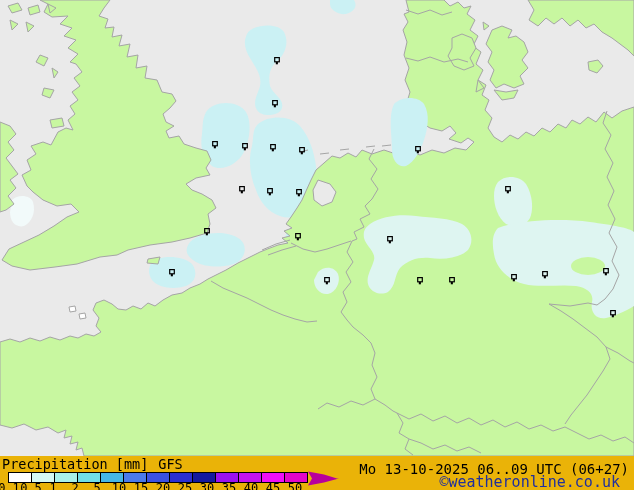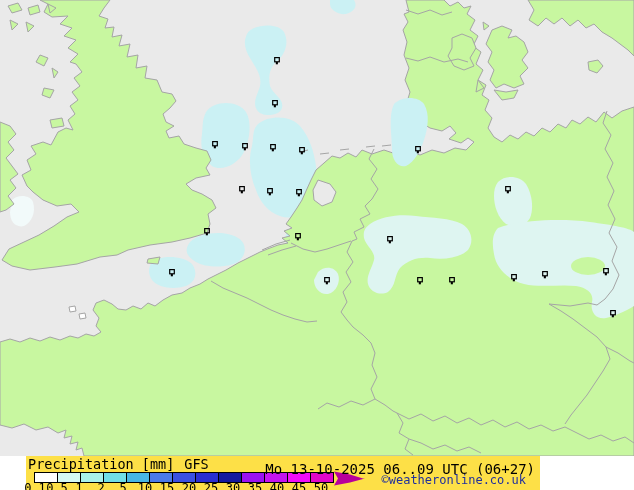--- a/index.html
+++ b/index.html
@@ -8,31 +8,31 @@
   #mapsvg{position:absolute;left:0;top:0;}
   .sea{fill:var(--sea);}
   .land{fill:var(--land);stroke:var(--coast);stroke-width:1;stroke-linejoin:round;}
   .lake{fill:var(--sea);stroke:var(--coast);stroke-width:1;}
   .isle{fill:#ffffff;stroke:var(--coast);stroke-width:1;}
   .border{fill:none;stroke:var(--coast);stroke-width:1;stroke-linejoin:round;}
   .p1{fill:var(--precip_light);}
   .p2{fill:var(--precip_pale);}
   .p3{fill:var(--precip_faint);}
   .hole{fill:var(--land);}
-  #bottombar{position:absolute;left:0;top:456px;width:514px;height:34px;background:#fde047;margin-left:26px;}
+  #bottombar{position:absolute;left:0;top:456px;width:634px;height:34px;background:#eab308;}
   #maptitle{position:absolute;left:2px;top:1px;font-size:13.5px;line-height:14px;color:#000;
             white-space:pre;letter-spacing:0px;}
   #maptitle .gap{display:inline-block;width:10px;}
   #colorbar{position:absolute;left:9px;top:16px;height:9px;display:flex;}
   #colorbar .box{width:22px;height:9px;border:1px solid #000;margin-left:-1px;}
   #scalearrow{position:absolute;left:308px;top:15px;}
   #scalelabels{position:absolute;left:0;top:25px;height:10px;font-size:12px;color:#000;}
   #scalelabels span{position:absolute;transform:translateX(-50%);white-space:nowrap;}
   #datetime{position:absolute;right:5px;top:6px;font-size:14px;line-height:15px;color:#000;white-space:pre;}
-  #copyright{position:absolute;right:14px;top:17px;font-size:12px;color:#1f2f9e;}
+  #copyright{position:absolute;right:14px;top:17px;font-size:15px;color:#1f2f9e;}
 </style>
 </head>
 <body>
 
 <div id="stage">
 
   <svg id="mapsvg" width="634" height="456" viewBox="0 0 634 456">
     <defs>
       <g id="drz">
         <rect x="-2.3" y="-3.4" width="4.6" height="4.2" fill="none" stroke="#000" stroke-width="1.2"></rect>

